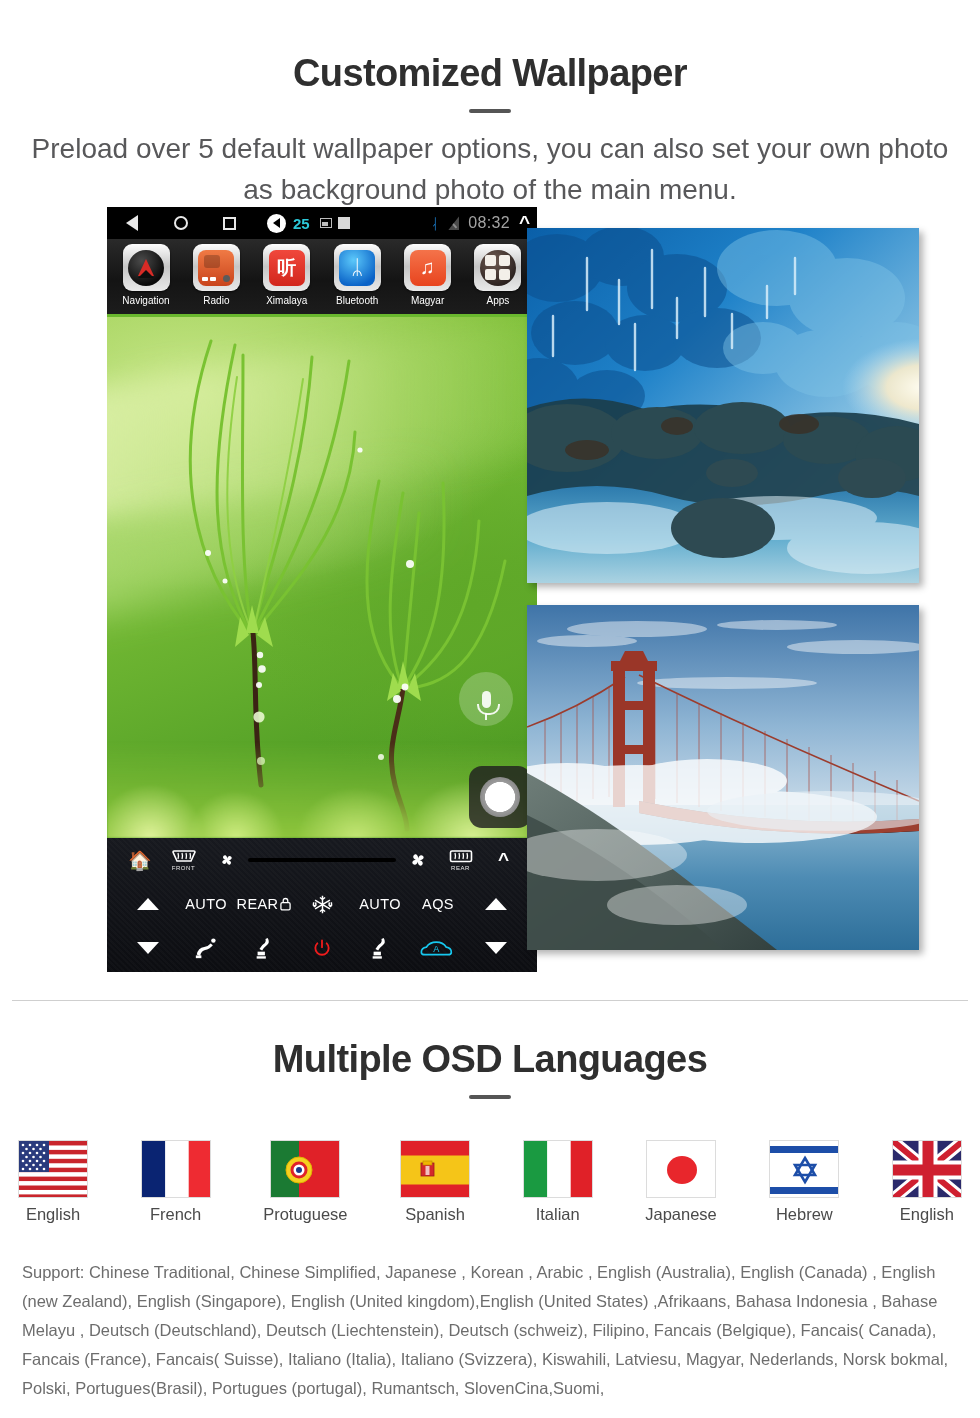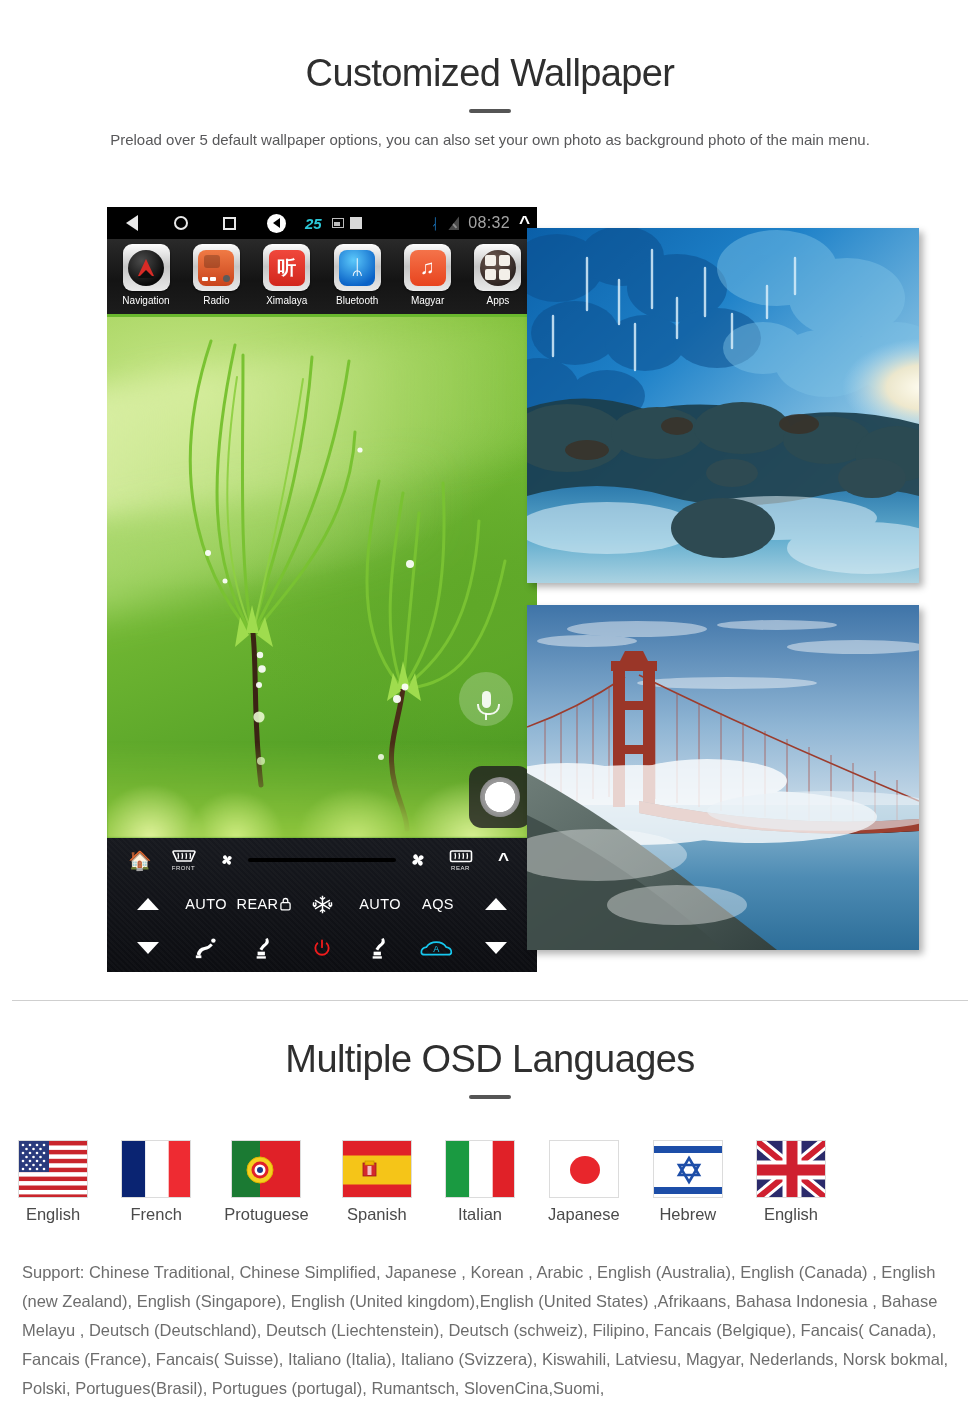--- a/index.html
+++ b/index.html
@@ -9,34 +9,34 @@
     background: #ffffff;
     font-family: "Liberation Sans", sans-serif;
     overflow: hidden;
   }
   .page { position: relative; width: 980px; height: 1418px; }
 
   
   .section-title {
     text-align: center;
     font-size: 38px;
-    font-weight: normal;
+    font-weight: bold;
     color: #2f2f2f;
     letter-spacing: -0.6px;
   }
   .title-rule {
     width: 42px;
     height: 4px;
     background: #555;
     margin: 14px auto 0 auto;
     border-radius: 2px;
   }
   .section-sub {
     text-align: center;
-    font-size: 15px;
+    font-size: 28px;
     color: #58585a;
     line-height: 1.45;
     margin: 16px auto 0 auto;
     width: 930px;
   }
 
   
   .showcase { position: absolute; left: 0; top: 207px; width: 980px; height: 770px; }
 
   
@@ -56,21 +56,21 @@
   .sb-nav { display: flex; align-items: center; gap: 0; }
   .sb-btn { width: 49px; display: flex; align-items: center; justify-content: center; }
   .tri-back {
     width: 0; height: 0;
     border-top: 8px solid transparent;
     border-bottom: 8px solid transparent;
     border-right: 12px solid #e8e8e8;
   }
   .circ-home { width: 14px; height: 14px; border: 2px solid #e8e8e8; border-radius: 50%; }
   .sq-recent { width: 13px; height: 13px; border: 2px solid #e8e8e8; }
-  .sb-vol { display: flex; align-items: center; gap: 19px; margin-left: 13px; font-style: italic; }
+  .sb-vol { display: flex; align-items: center; gap: 7px; margin-left: 13px; }
   .vol-circle {
     width: 19px; height: 19px; border-radius: 50%; background: #fff;
     display: flex; align-items: center; justify-content: center;
   }
   .spk {
     width: 0; height: 0;
     border-top: 5px solid transparent;
     border-bottom: 5px solid transparent;
     border-right: 7px solid #000;
     margin-left: -1px;
@@ -212,21 +212,21 @@
     overflow: hidden;
   }
   .wp-ice { left: 527px; top: 21px; width: 392px; height: 355px; }
   .wp-bridge { left: 527px; top: 398px; width: 392px; height: 345px; }
 
   
   .divider { position:absolute; left: 12px; top: 1000px; width: 956px; height: 1px; background: #cfcfcf; }
 
   
   .flags {
-    position: absolute; left: 18px; top: 1140px; width: 808px;
+    position: absolute; left: 18px; top: 1140px; width: 944px;
     display: flex; align-items: flex-end; justify-content: space-between;
   }
   .flag-item { display:flex; flex-direction: column; align-items: center; }
   .flag-box {
     width: 70px; height: 58px; border: 1px solid #dcdcdc; overflow:hidden; position:relative;
     background:#fff;
   }
   .flag-label { margin-top: 7px; font-size: 16.5px; color: #4a4a4a; white-space: nowrap; }
 
   .support {

